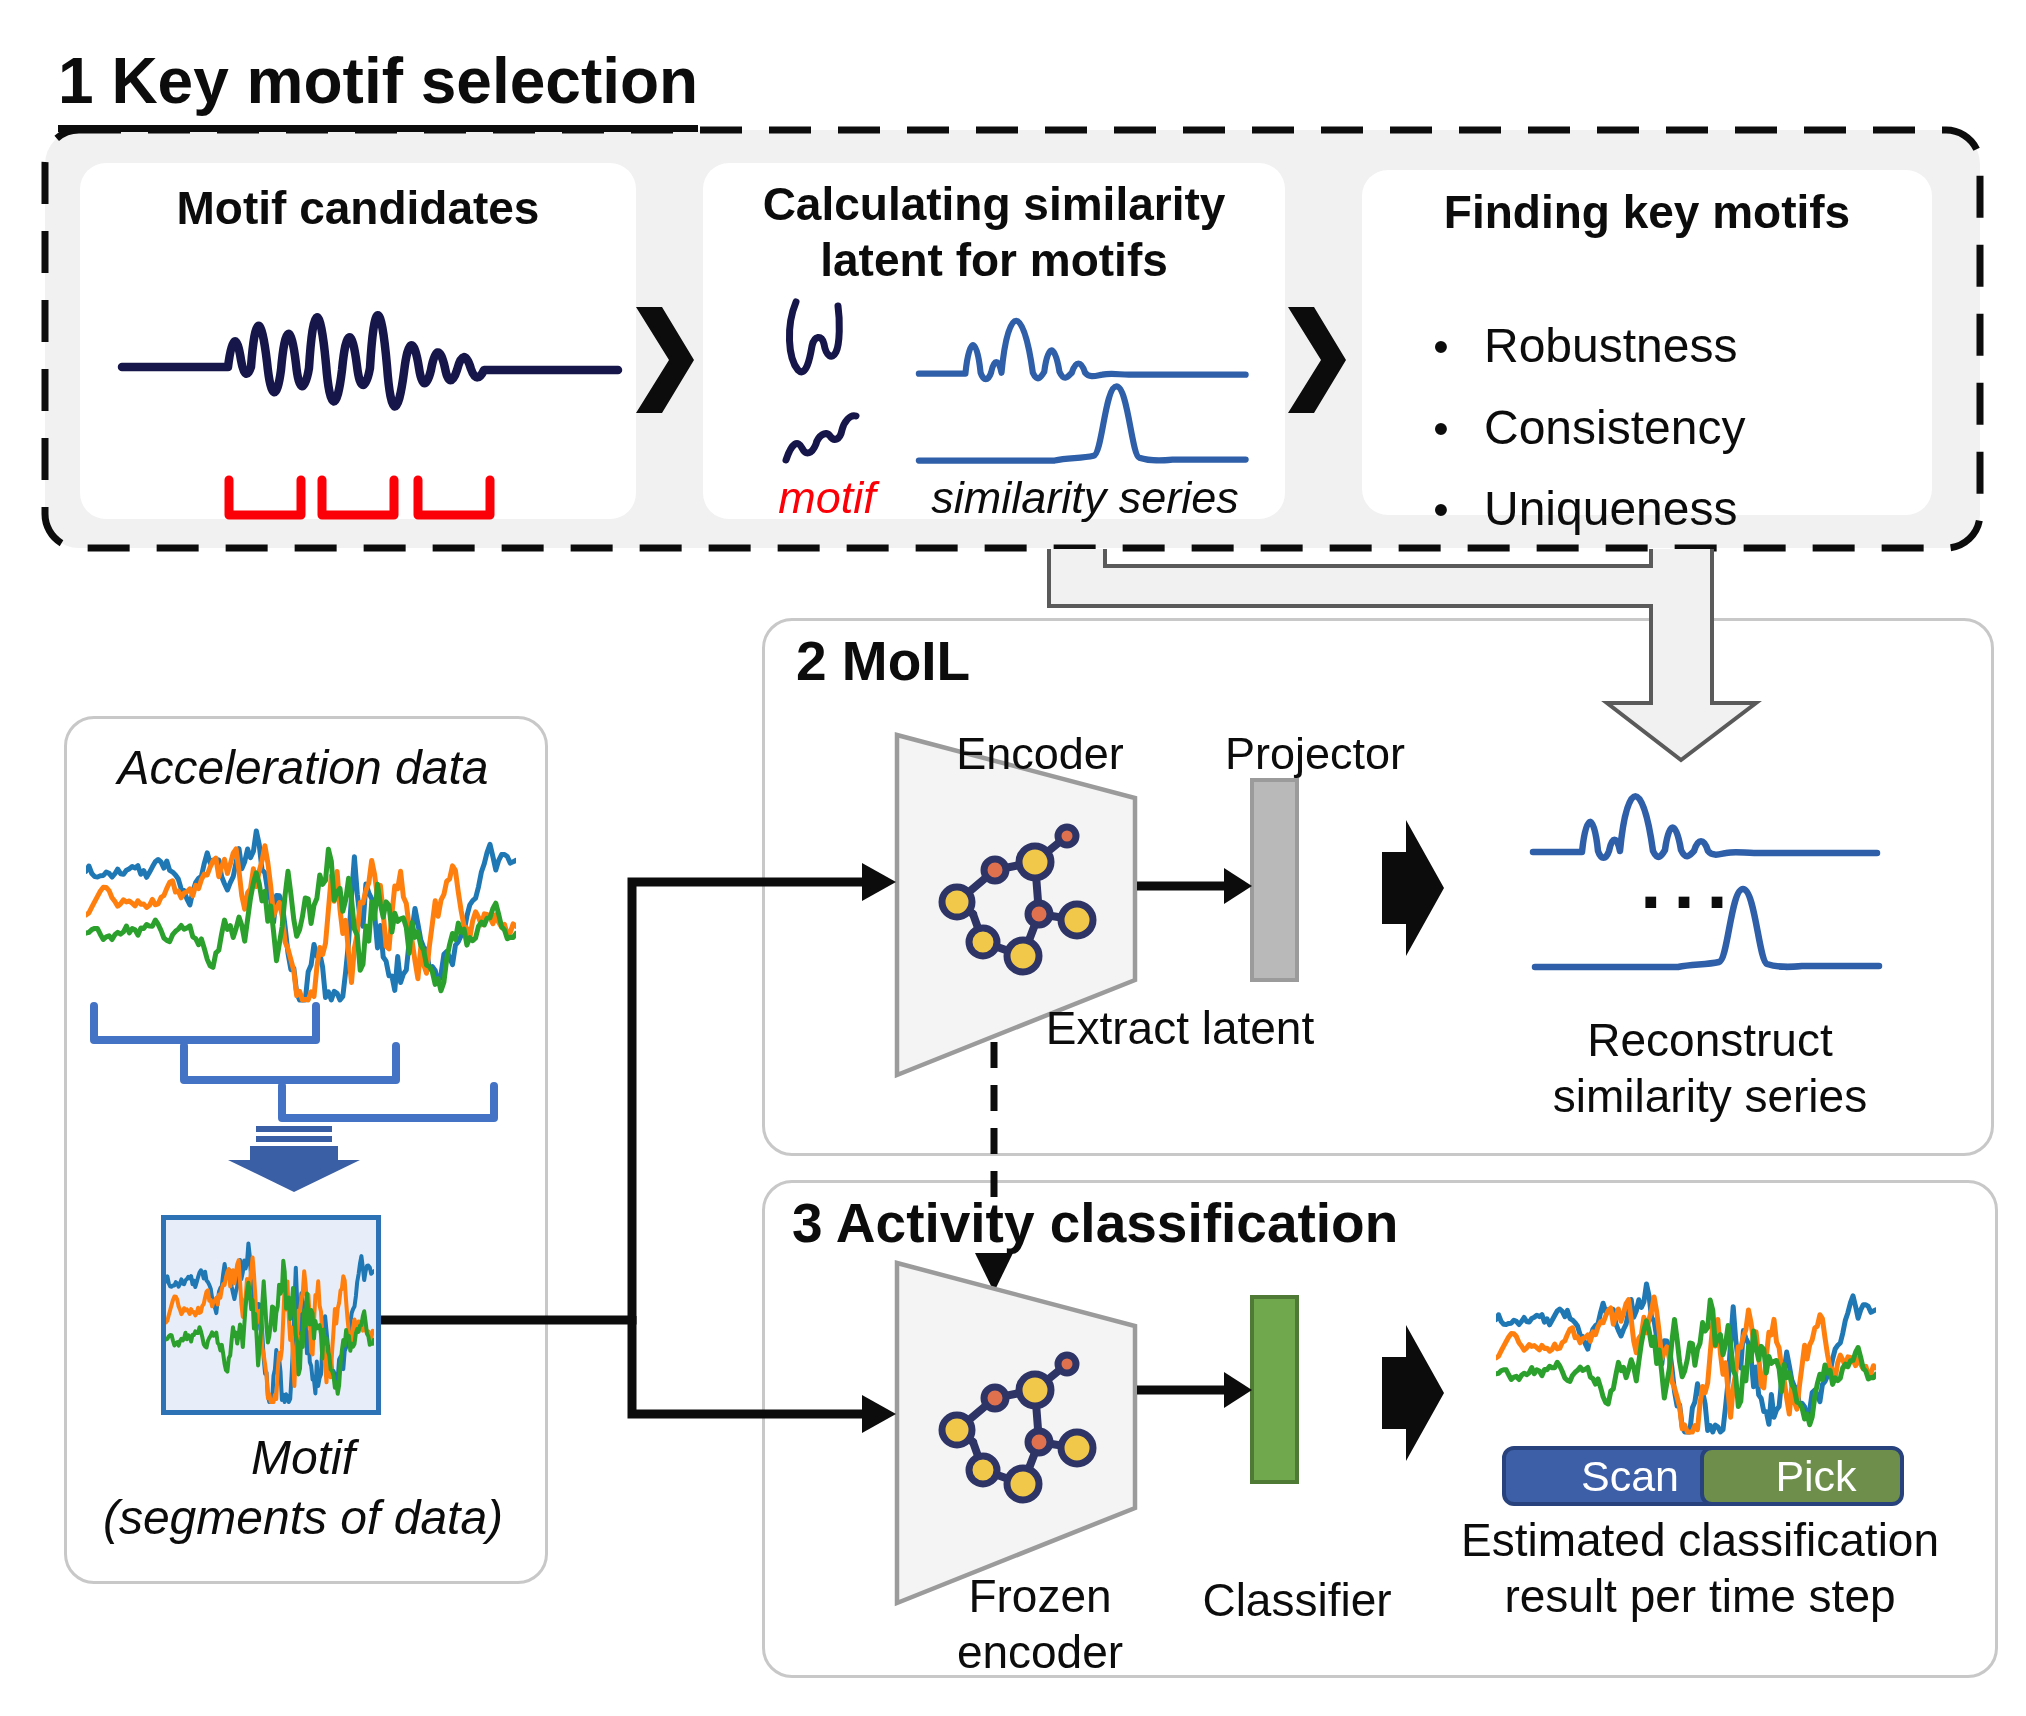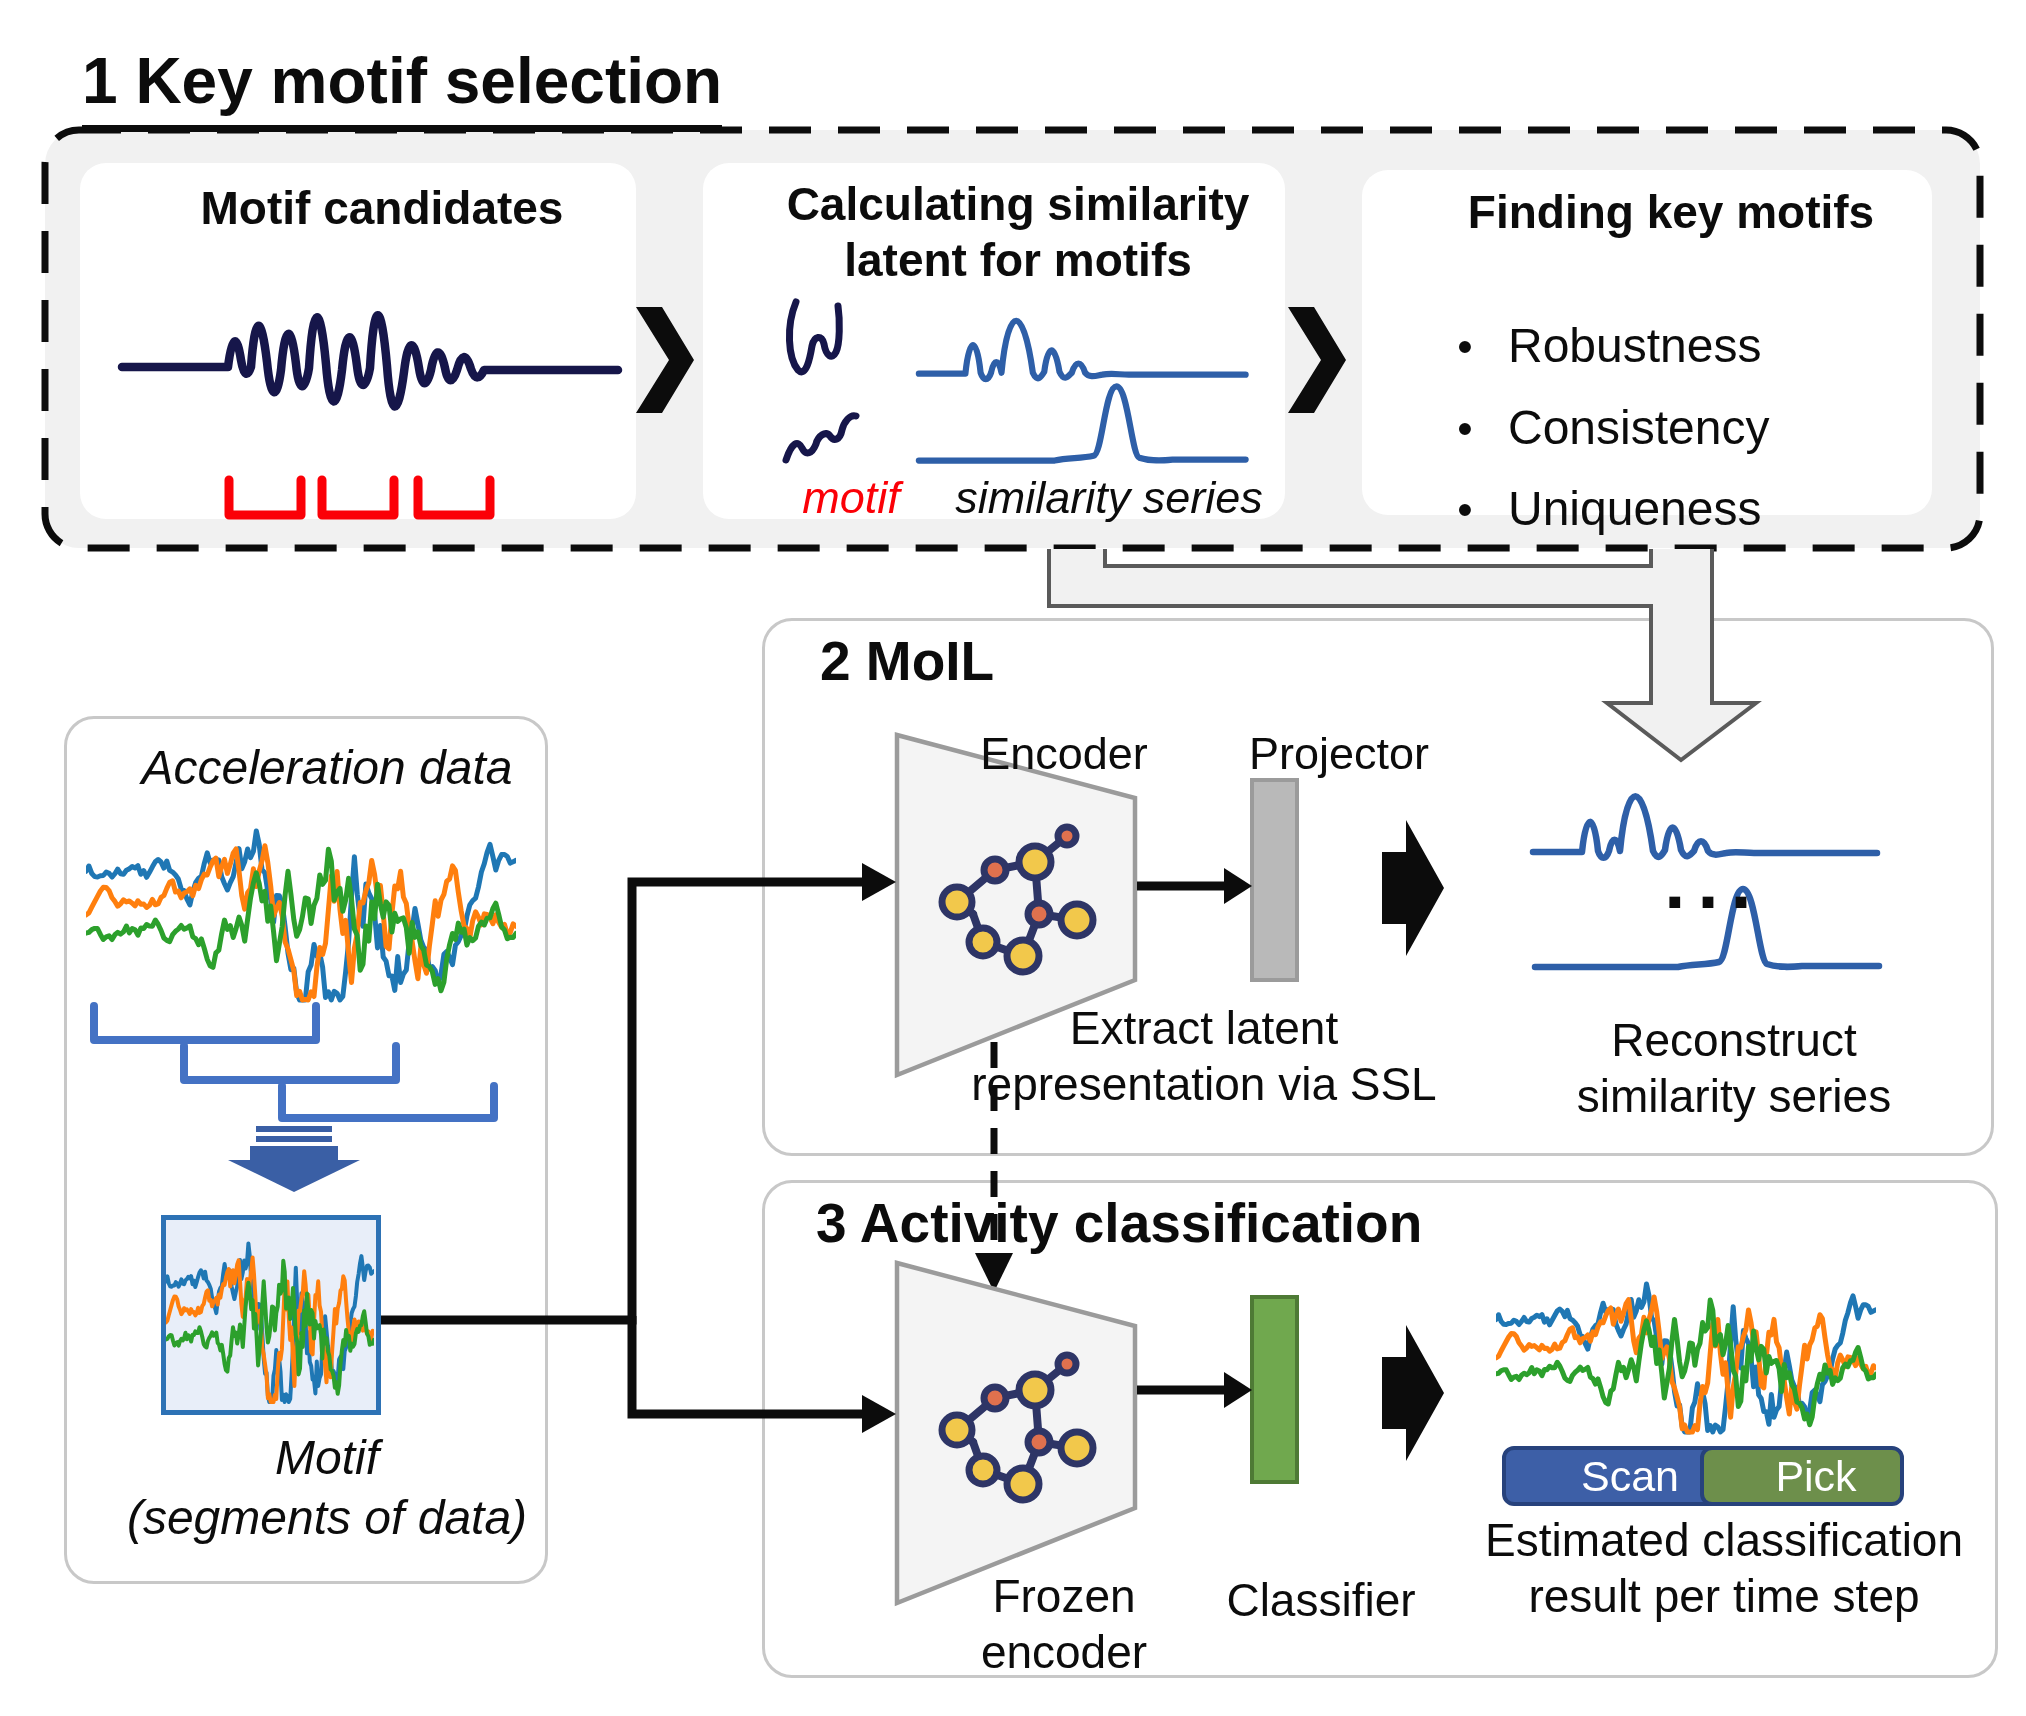--- a/index.html
+++ b/index.html
@@ -1,20 +1,20 @@
 <!DOCTYPE html>
 <html style="--navy_wave: #16164a; --series_blue: #2e5fa8; --bracket_red: #fb0007; --segment_blue: #4472c4; --down_arrow_blue: #3a5fa5; --trace_blue: #1f77b4; --trace_orange: #ff7f0e; --trace_green: #2ca02c; --badge_scan: #3d5fa7; --badge_pick: #6d8f4b; --badge_border: #27427c; --classifier_green: #70a84e; --classifier_border: #4e7a35; --projector_gray: #b9b9b9; --projector_border: #9b9b9b; --arrow_gray_fill: #f1f1f1; --arrow_gray_stroke: #5a5a5a; --input_box_border: #2d72b5; --input_box_bg: #e8eef9; --panel_border: #c8c8c8; --molecule_yellow: #f2c84b; --molecule_orange: #e0714e; --molecule_bond: #2e3566; --stage1_bg: #f1f1f1;"><head>
 <meta charset="utf-8">
 <style>
   html,body{margin:0;padding:0;background:#fff;}
   #canvas{position:relative;width:2026px;height:1716px;background:#fff;overflow:hidden;
           font-family:"Liberation Sans",sans-serif;color:#0c0c0c;}
   .abs{position:absolute;}
   svg.layer{position:absolute;left:0;top:0;pointer-events:none;}
-  .txt{font-family:"Liberation Sans",sans-serif;color:#0c0c0c;line-height:1.16;margin-left:24px;}
+  .txt{font-family:"Liberation Sans",sans-serif;color:#0c0c0c;line-height:1.16;}
   .it{font-style:italic;}
   .ctr{text-align:center;}
   .nowrap{white-space:nowrap;}
   .panel{background:#ffffff;border:3px solid var(--panel_border);border-radius:30px;}
   .whitebox{background:#ffffff;border-radius:26px;}
   .maintitle{font-size:64px;font-weight:bold;}
   .underline{border-bottom:7px solid #0c0c0c;padding-bottom:8px;}
   .sectitle{font-size:55px;font-weight:bold;}
   .boxtitle{font-size:46px;font-weight:bold;line-height:1.22;}
   .cap{font-size:46px;line-height:1.22;}
@@ -199,21 +199,20 @@
           <span class="bullet-dot"></span>
           <span>Uniqueness</span>
         </div>
     </div>
 
     <div class="abs txt sectitle nowrap" style="left:796px;top:630px">2 MoIL</div>
     <div class="abs txt lbl ctr nowrap" style="left:930px;top:728px;width:220px">Encoder</div>
     <div class="abs txt lbl ctr nowrap" style="left:1200px;top:728px;width:230px">Projector</div>
     <div class="abs txt cap ctr" style="left:900px;top:1000px;width:560px">
       <div class="nowrap">Extract latent</div>
-      <div class="nowrap">representation via SSL</div>
     </div>
     <div class="abs txt ell ctr" style="left:1600px;top:838px;width:180px">...</div>
     <div class="abs txt cap ctr" style="left:1480px;top:1012px;width:460px">
       <div class="nowrap">Reconstruct</div>
       <div class="nowrap">similarity series</div>
     </div>
 
     <div class="abs txt sectitle nowrap" style="left:792px;top:1192px">3 Activity classification</div>
     <div class="abs txt cap ctr" style="left:910px;top:1568px;width:260px">
       <div>Frozen</div>

